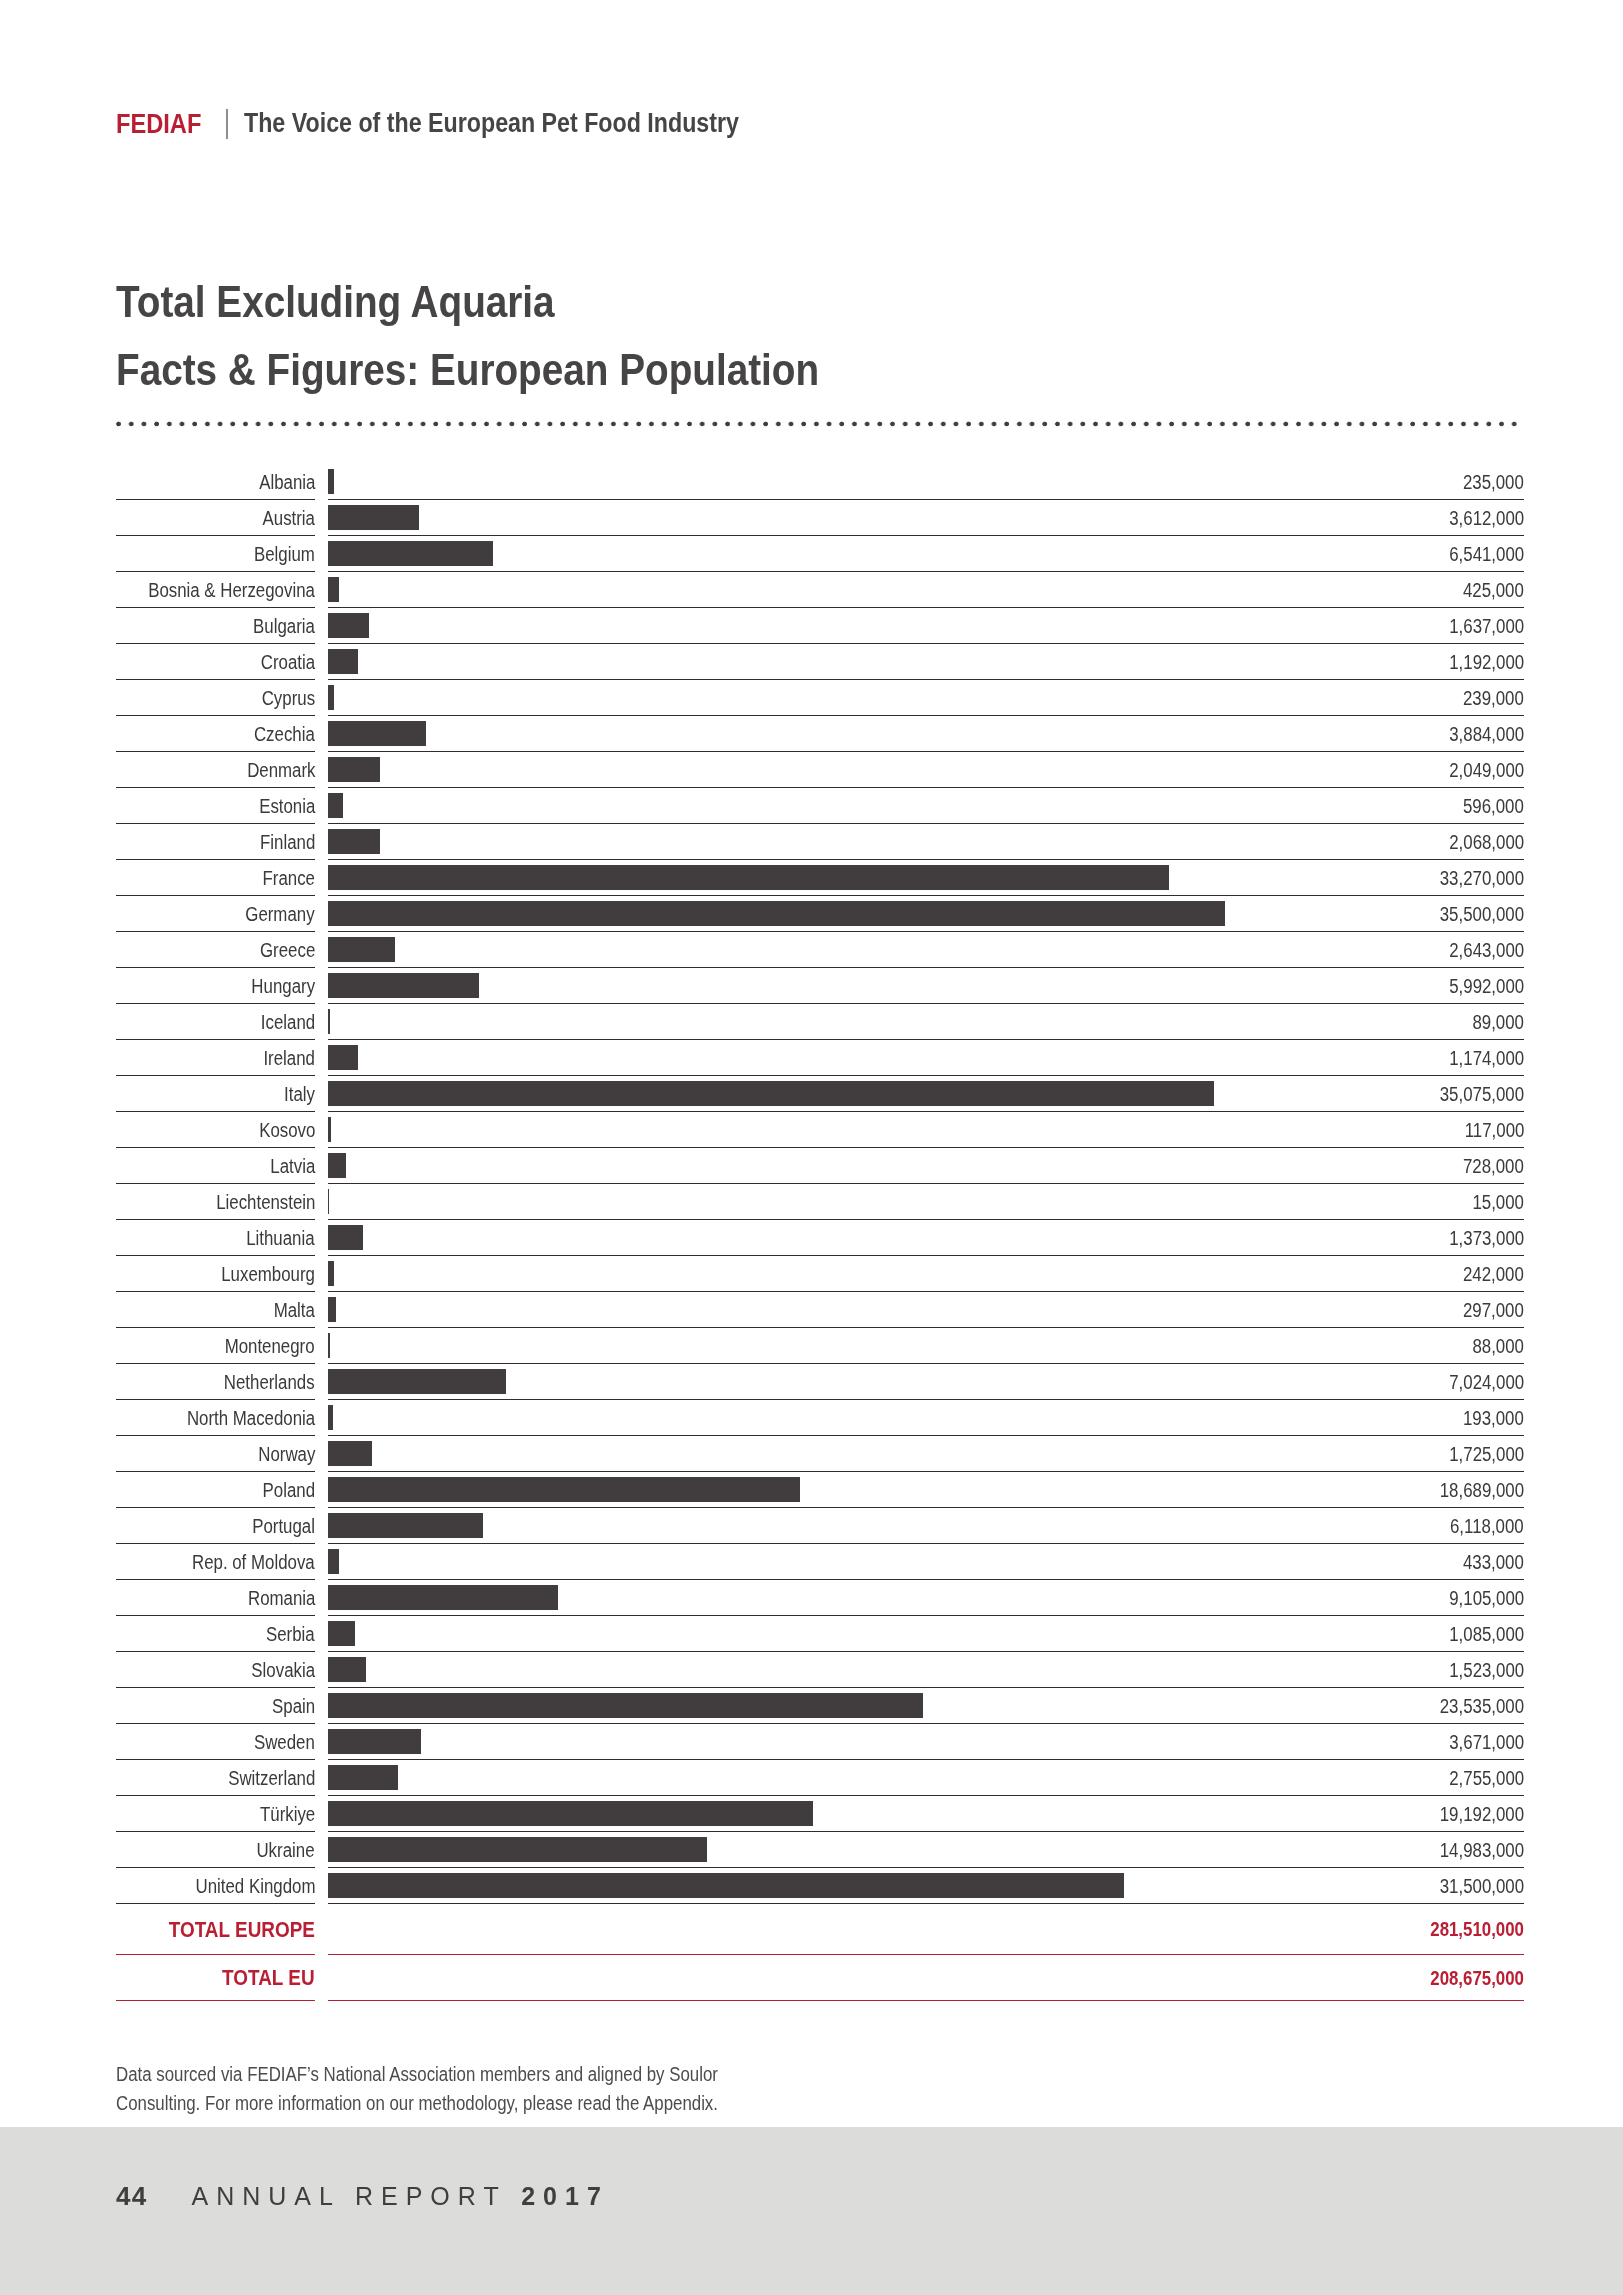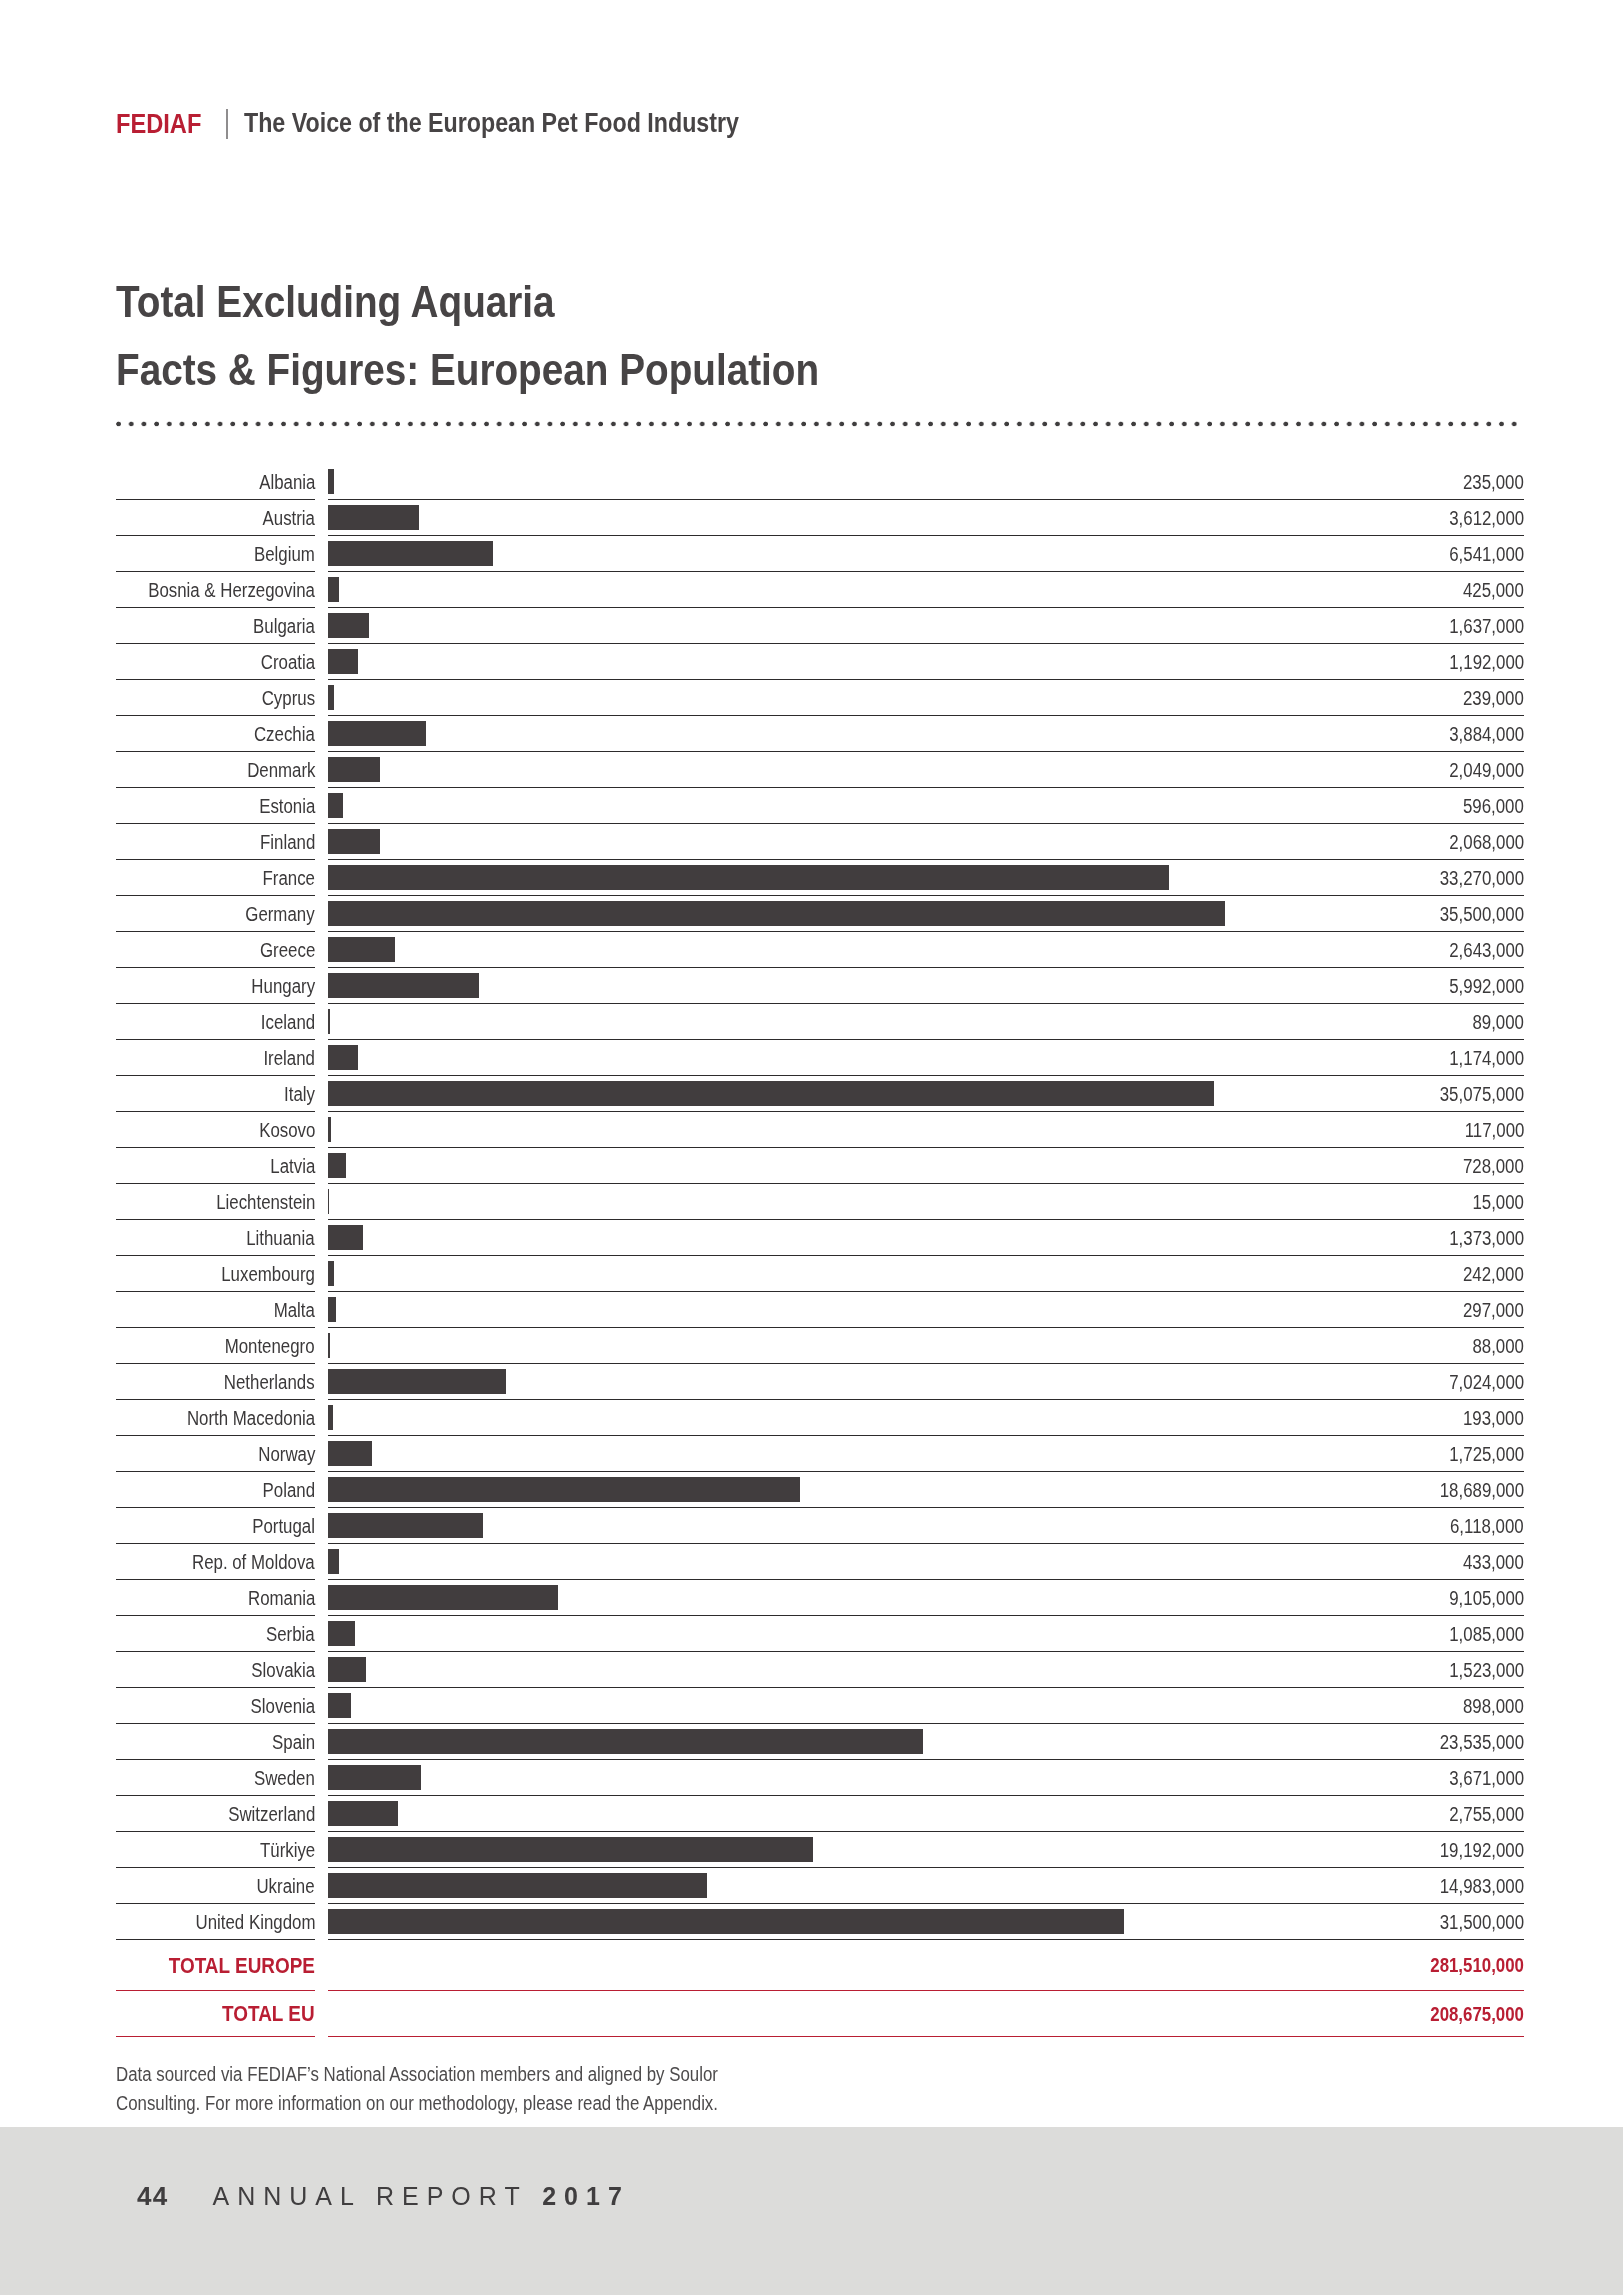--- a/index.html
+++ b/index.html
@@ -44,21 +44,21 @@
   .trow.t1 .cell-label,.trow.t1 .val{line-height:51px;}
   .trow.t2 .cell-label,.trow.t2 .val{line-height:46px;}
   .trow .val{font-weight:700;color:#b91e33;}
 
   
   .footnote{position:absolute;left:116px;top:2060px;font-size:19.6px;line-height:29px;color:#4d4b4c;}
 
   
   .band{position:absolute;left:0;top:2127px;width:1623px;height:169px;background:#dcdcda;}
   .band .inner{position:absolute;left:116px;top:54px;display:flex;align-items:baseline;color:#403e3f;}
-  .band .pageno{font-size:26px;font-weight:700;letter-spacing:1.3px;margin-left:21px;}
+  .band .pageno{font-size:26px;font-weight:700;letter-spacing:1.3px;}
   .band .rpt{font-size:25px;font-weight:500;letter-spacing:0.32em;margin-left:44px;}
   .band .yr{font-weight:700;}
 </style>
 </head>
 <body>
 
 <div class="page">
 
   <div class="hdr">
     <span class="brand"><span class="cx-l">FEDIAF</span></span>
@@ -374,28 +374,20 @@
 
     <div class="row">
       <div class="cell-label"><span class="cx-r">Slovakia</span></div>
       <div class="cell-gap"></div>
       <div class="cell-chart">
         <div class="bar" style="width: 38px;"></div>
         <div class="val"><span class="cx-r">1,523,000</span></div>
       </div>
     </div>
 
-    <div class="row">
-      <div class="cell-label"><span class="cx-r">Slovenia</span></div>
-      <div class="cell-gap"></div>
-      <div class="cell-chart">
-        <div class="bar" style="width: 23px;"></div>
-        <div class="val"><span class="cx-r">898,000</span></div>
-      </div>
-    </div>
 
     <div class="row">
       <div class="cell-label"><span class="cx-r">Spain</span></div>
       <div class="cell-gap"></div>
       <div class="cell-chart">
         <div class="bar" style="width: 595px;"></div>
         <div class="val"><span class="cx-r">23,535,000</span></div>
       </div>
     </div>
 

